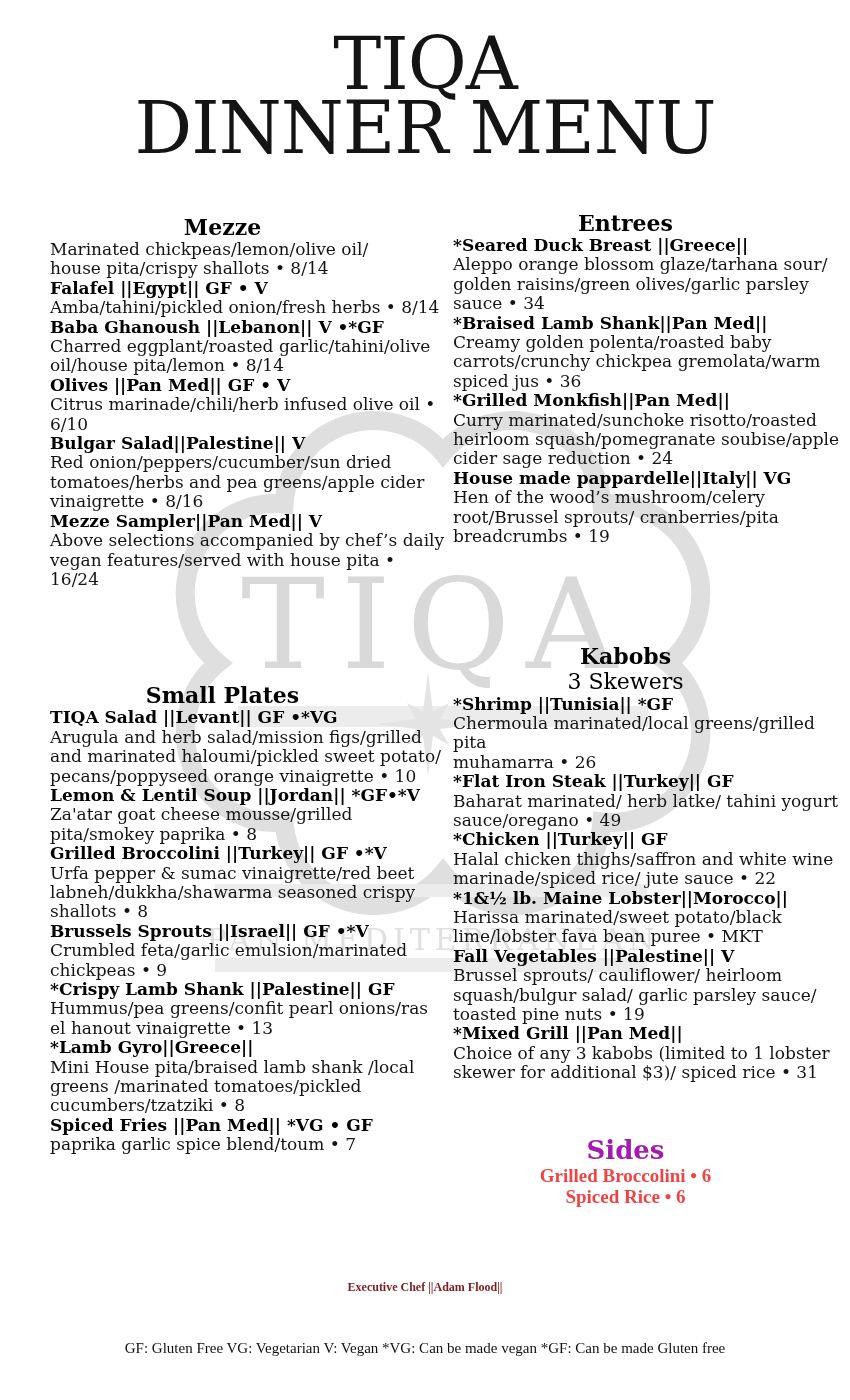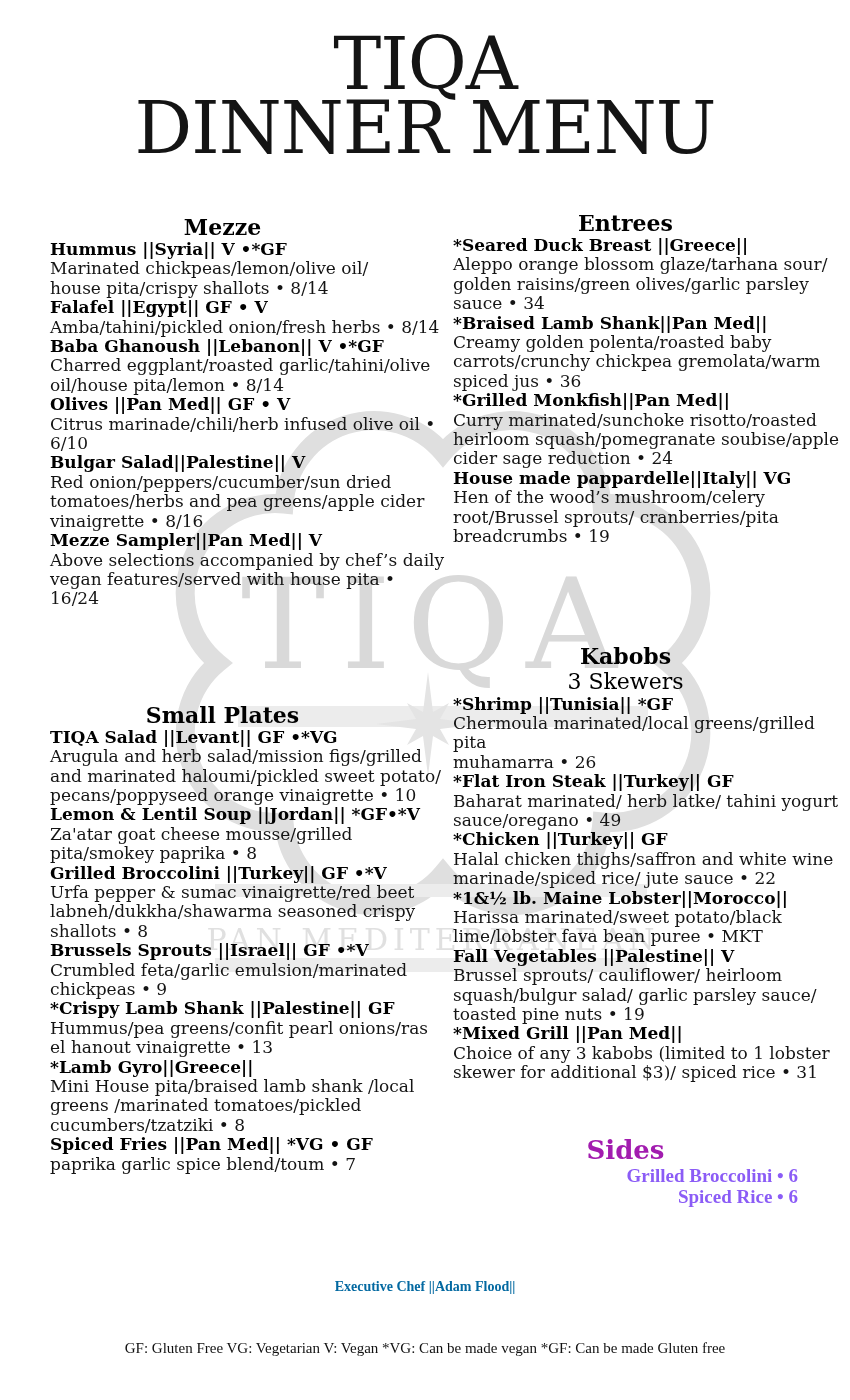--- a/index.html
+++ b/index.html
@@ -48,30 +48,30 @@
   .gap-kabobs{margin-top:96px;}
   .gap-sides{margin-top:52px;}
   
   .sides-heading{
     font-weight:bold;font-size:26px;line-height:30px;
     width:345px;text-align:center;color:#a21caf;
   }
   .side-item{
     font-family:"Liberation Serif", serif;
     font-weight:bold;font-size:19px;line-height:21px;
-    width:345px;text-align:right;color:#8b5cf6;
+    width:345px;text-align:center;color:#ef4444;
   }
   
   .footer{
     position:absolute;left:0;top:1276px;width:850px;
     text-align:center;z-index:2;
     font-family:"Liberation Serif", serif;
   }
   .footer-chef{
-    font-weight:bold;font-size:14px;line-height:22px;color:#0369a1;
+    font-weight:bold;font-size:12px;line-height:22px;color:#7f1d1d;
   }
   .footer-legend{
     font-size:15px;line-height:20px;color:#111;margin-top:40px;
   }
   .footer-disclaimer{
     font-size:14.5px;line-height:15.5px;color:#111;
     white-space:pre-line;
   }
 </style>
 </head>
@@ -107,21 +107,20 @@
 <div class="title">
   <div>TIQA</div>
   <div>DINNER MENU</div>
 </div>
 
 <div class="col col-left">
   <div class="section">
     <div class="section-heading">Mezze</div>
     <div class="items">
         <div class="menu-item">
-          <div class="item-name">Hummus ||Syria|| V •*GF</div>
           <div class="item-desc">Marinated chickpeas/lemon/olive oil/
 house pita/crispy shallots • 8/14</div>
         </div>
         <div class="menu-item">
           <div class="item-name">Falafel ||Egypt|| GF • V</div>
           <div class="item-desc">Amba/tahini/pickled onion/fresh herbs • 8/14</div>
         </div>
         <div class="menu-item">
           <div class="item-name">Baba Ghanoush ||Lebanon|| V •*GF</div>
           <div class="item-desc">Charred eggplant/roasted garlic/tahini/olive

